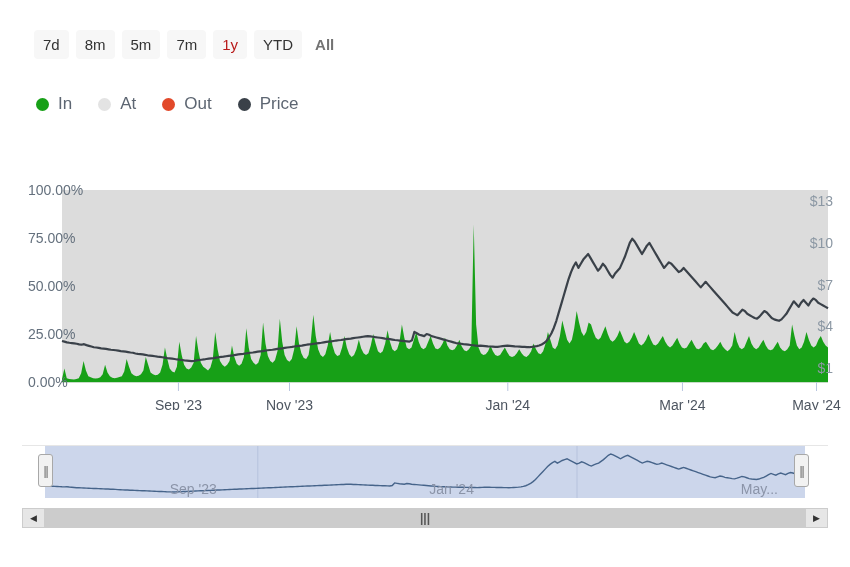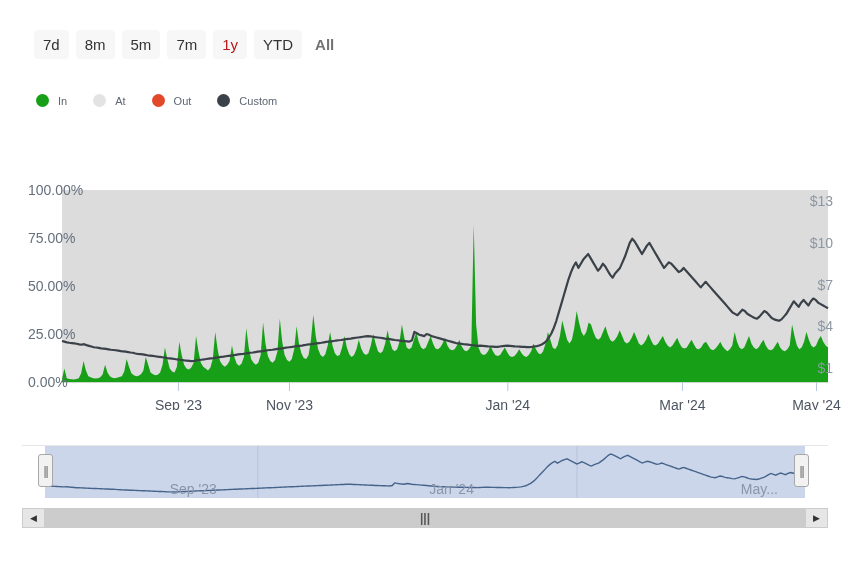--- a/index.html
+++ b/index.html
@@ -29,21 +29,21 @@
   .range-btn.disabled{color:#b91c1c;cursor:default;background:#f7f7f7;}
   .range-btn.selected{background:transparent;color:#737373;font-weight:bold;padding-left:6px;padding-right:6px;}
 
   
   #chart-legend{
     position:absolute;left:36px;top:94px;
     display:flex;align-items:center;gap:26px;
   }
   .legend-item{display:flex;align-items:center;gap:9px;cursor:pointer;}
   .legend-dot{width:13px;height:13px;border-radius:50%;display:block;}
-  .legend-label{font-size:11px;color:#5d6672;font-family:"Liberation Sans", sans-serif;}
+  .legend-label{font-size:17px;color:#5d6672;font-family:"Liberation Sans", sans-serif;}
 
   
   #chart-area{position:absolute;left:0;top:160px;width:850px;height:250px;}
   #chart-svg{display:block;}
 
   .axis-label{font-size:14px;fill:#64707d;font-family:"Liberation Sans", sans-serif;}
   .axis-label-right{font-size:14px;fill:#8c98a4;font-family:"Liberation Sans", sans-serif;}
   .xaxis-label{font-size:14px;fill:#4d5560;font-family:"Liberation Sans", sans-serif;text-anchor:middle;}
 
   
@@ -94,21 +94,21 @@
   <div class="legend-item">
     <span class="legend-dot" style="background:#e3e3e3"></span>
     <span class="legend-label">At</span>
   </div>
   <div class="legend-item">
     <span class="legend-dot" style="background:#e2492a"></span>
     <span class="legend-label">Out</span>
   </div>
   <div class="legend-item">
     <span class="legend-dot" style="background:#3a4149"></span>
-    <span class="legend-label">Custom</span>
+    <span class="legend-label">Price</span>
   </div>
 </div>
 
 <div id="chart-area">
   <svg id="chart-svg" width="850" height="250" viewBox="0 0 850 250">
     <g id="plot-series">
         <rect x="62" y="30" width="766" height="192" fill="#dcdcdc"></rect>
         <path d="M62.00 30.00 L64.39 30.00 L66.79 30.00 L69.18 30.00 L71.58 30.00 L73.97 30.00 L76.36 30.00 L78.76 30.00 L81.15 30.00 L83.54 30.00 L85.94 30.00 L88.33 30.00 L90.72 30.00 L93.12 30.00 L95.51 30.00 L97.91 30.00 L100.30 30.00 L102.69 30.00 L105.09 30.00 L107.48 30.00 L109.88 30.00 L112.27 30.00 L114.66 30.00 L117.06 30.00 L119.45 30.00 L121.84 30.00 L124.24 30.00 L126.63 30.00 L129.02 30.00 L131.42 30.00 L133.81 30.00 L136.21 30.00 L138.60 30.00 L140.99 30.00 L143.39 30.00 L145.78 30.00 L148.18 30.00 L150.57 30.00 L152.96 30.00 L155.36 30.00 L157.75 30.00 L160.14 30.00 L162.54 30.00 L164.93 30.00 L167.32 30.00 L169.72 30.00 L172.11 30.00 L174.51 30.00 L176.90 30.00 L179.29 30.00 L181.69 30.00 L184.08 30.00 L186.48 30.00 L188.87 30.00 L191.26 30.00 L193.66 30.00 L196.05 30.00 L198.44 30.00 L200.84 30.00 L203.23 30.00 L205.63 30.00 L208.02 30.00 L210.41 30.00 L212.81 30.00 L215.20 30.00 L217.59 30.00 L219.99 30.00 L222.38 30.00 L224.78 30.00 L227.17 30.00 L229.56 30.00 L231.96 30.00 L234.35 30.00 L236.74 30.00 L239.14 30.00 L241.53 30.00 L243.92 30.00 L246.32 30.00 L248.71 30.00 L251.11 30.00 L253.50 30.00 L255.89 30.00 L258.29 30.00 L260.68 30.00 L263.08 30.00 L265.47 30.00 L267.86 30.00 L270.26 30.00 L272.65 30.00 L275.04 30.00 L277.44 30.00 L279.83 30.00 L282.23 30.00 L284.62 30.00 L287.01 30.00 L289.41 30.00 L291.80 30.00 L294.19 30.00 L296.59 30.00 L298.98 30.00 L301.38 30.00 L303.77 30.00 L306.16 30.00 L308.56 30.00 L310.95 30.00 L313.34 30.00 L315.74 30.00 L318.13 30.00 L320.53 30.00 L322.92 30.00 L325.31 30.00 L327.71 30.00 L330.10 30.00 L332.49 30.00 L334.89 30.00 L337.28 30.00 L339.68 30.00 L342.07 30.00 L344.46 30.00 L346.86 30.00 L349.25 30.00 L351.64 30.00 L354.04 30.00 L356.43 30.00 L358.82 30.00 L361.22 30.00 L363.61 30.00 L366.01 30.00 L368.40 30.00 L370.79 30.00 L373.19 30.00 L375.58 30.00 L377.97 30.00 L380.37 30.00 L382.76 30.00 L385.16 30.00 L387.55 30.00 L389.94 30.00 L392.34 30.00 L394.73 30.00 L397.13 30.00 L399.52 30.00 L401.91 30.00 L404.31 30.00 L406.70 30.00 L409.09 30.00 L411.49 30.00 L413.88 30.00 L416.28 30.00 L418.67 30.00 L421.06 30.00 L423.46 30.00 L425.85 30.00 L428.24 30.00 L430.64 30.00 L433.03 30.00 L435.43 30.00 L437.82 30.00 L440.21 30.00 L442.61 30.00 L445.00 30.00 L447.39 30.00 L449.79 30.00 L452.18 30.00 L454.57 30.00 L456.97 30.00 L459.36 30.00 L461.76 30.00 L464.15 30.00 L466.54 30.00 L468.94 30.00 L471.33 30.00 L473.72 30.00 L476.12 30.00 L478.51 30.00 L480.91 30.00 L483.30 30.00 L485.69 30.00 L488.09 30.00 L490.48 30.00 L492.88 30.00 L495.27 30.00 L497.66 30.00 L500.06 30.00 L502.45 30.00 L504.84 30.00 L507.24 30.00 L509.63 30.00 L512.03 30.00 L514.42 30.00 L516.81 30.00 L519.21 30.00 L521.60 30.00 L523.99 30.00 L526.39 30.00 L528.78 30.00 L531.17 30.00 L533.57 30.00 L535.96 30.00 L538.36 30.00 L540.75 30.00 L543.14 30.00 L545.54 30.00 L547.93 30.00 L550.33 30.00 L552.72 30.00 L555.11 30.00 L557.51 30.00 L559.90 30.00 L562.29 30.00 L564.69 30.00 L567.08 30.00 L569.47 30.00 L571.87 30.00 L574.26 30.00 L576.66 30.00 L579.05 30.00 L581.44 30.00 L583.84 30.00 L586.23 30.00 L588.63 30.00 L591.02 30.00 L593.41 30.00 L595.81 30.00 L598.20 30.00 L600.59 30.00 L602.99 30.00 L605.38 30.00 L607.77 30.00 L610.17 30.00 L612.56 30.00 L614.96 30.00 L617.35 30.00 L619.74 30.00 L622.14 30.00 L624.53 30.00 L626.93 30.00 L629.32 30.00 L631.71 30.00 L634.11 30.00 L636.50 30.00 L638.89 30.00 L641.29 30.00 L643.68 30.00 L646.07 30.00 L648.47 30.00 L650.86 30.00 L653.26 30.00 L655.65 30.00 L658.04 30.00 L660.44 30.00 L662.83 30.00 L665.23 30.00 L667.62 30.00 L670.01 30.00 L672.41 30.00 L674.80 30.00 L677.19 30.00 L679.59 30.00 L681.98 30.00 L684.38 30.00 L686.77 30.00 L689.16 30.00 L691.56 30.00 L693.95 30.00 L696.34 30.00 L698.74 30.00 L701.13 30.00 L703.52 30.00 L705.92 30.00 L708.31 30.00 L710.71 30.00 L713.10 30.00 L715.49 30.00 L717.89 30.00 L720.28 30.00 L722.68 30.00 L725.07 30.00 L727.46 30.00 L729.86 30.00 L732.25 30.00 L734.64 30.00 L737.04 30.00 L739.43 30.00 L741.82 30.00 L744.22 30.00 L746.61 30.00 L749.01 30.00 L751.40 30.00 L753.79 30.00 L756.19 30.00 L758.58 30.00 L760.98 30.00 L763.37 30.00 L765.76 30.00 L768.16 30.00 L770.55 30.00 L772.94 30.00 L775.34 30.00 L777.73 30.00 L780.13 30.00 L782.52 30.00 L784.91 30.00 L787.31 30.00 L789.70 30.00 L792.09 30.00 L794.49 30.00 L796.88 30.00 L799.27 30.00 L801.67 30.00 L804.06 30.00 L806.46 30.00 L808.85 30.00 L811.24 30.00 L813.64 30.00 L816.03 30.00 L818.43 30.00 L820.82 30.00 L823.21 30.00 L825.61 30.00 L828.00 30.00 L828.00 NaN L825.61 NaN L823.21 NaN L820.82 NaN L818.43 NaN L816.03 NaN L813.64 NaN L811.24 NaN L808.85 NaN L806.46 NaN L804.06 NaN L801.67 NaN L799.27 62.64 L796.88 66.48 L794.49 74.16 L792.09 81.84 L789.70 76.08 L787.31 68.40 L784.91 64.56 L782.52 68.40 L780.13 76.08 L777.73 83.76 L775.34 78.00 L772.94 70.32 L770.55 64.56 L768.16 68.40 L765.76 76.08 L763.37 85.68 L760.98 78.00 L758.58 70.32 L756.19 64.56 L753.79 70.32 L751.40 78.00 L749.01 87.60 L746.61 79.92 L744.22 72.24 L741.82 66.48 L739.43 72.24 L737.04 79.92 L734.64 89.52 L732.25 81.84 L729.86 74.16 L727.46 68.40 L725.07 74.16 L722.68 83.76 L720.28 93.36 L717.89 83.76 L715.49 76.08 L713.10 70.32 L710.71 76.08 L708.31 85.68 L705.92 95.28 L703.52 85.68 L701.13 78.00 L698.74 72.24 L696.34 79.92 L693.95 87.60 L691.56 78.00 L689.16 68.40 L686.77 62.64 L684.38 70.32 L681.98 76.08 L679.59 66.48 L677.19 56.88 L674.80 53.04 L672.41 49.20 L670.01 47.28 L667.62 49.20 L665.23 53.04 L662.83 51.12 L660.44 47.28 L658.04 45.36 L655.65 47.28 L653.26 51.12 L650.86 54.96 L648.47 51.12 L646.07 47.28 L643.68 45.36 L641.29 47.28 L638.89 51.12 L636.50 53.04 L634.11 49.20 L631.71 47.28 L629.32 49.20 L626.93 53.04 L624.53 56.88 L622.14 53.04 L619.74 49.20 L617.35 47.28 L614.96 49.20 L612.56 53.04 L610.17 54.96 L607.77 51.12 L605.38 49.20 L602.99 51.12 L600.59 54.96 L598.20 60.72 L595.81 56.88 L593.41 53.04 L591.02 51.12 L588.63 53.04 L586.23 58.80 L583.84 62.64 L581.44 56.88 L579.05 53.04 L576.66 54.96 L574.26 58.80 L571.87 64.56 L569.47 68.40 L567.08 62.64 L564.69 58.80 L562.29 62.64 L559.90 68.40 L557.51 76.08 L555.11 79.92 L552.72 72.24 L550.33 66.48 L547.93 70.32 L545.54 78.00 L543.14 87.60 L540.75 93.36 L538.36 83.76 L535.96 76.08 L533.57 83.76 L531.17 93.36 L528.78 101.04 L526.39 91.44 L523.99 81.84 L521.60 74.16 L519.21 79.92 L516.81 89.52 L514.42 99.12 L512.03 89.52 L509.63 79.92 L507.24 72.24 L504.84 78.00 L502.45 87.60 L500.06 97.20 L497.66 87.60 L495.27 79.92 L492.88 74.16 L490.48 83.76 L488.09 93.36 L485.69 85.68 L483.30 76.08 L480.91 70.32 L478.51 78.00 L476.12 87.60 L473.72 79.92 L471.33 68.40 L468.94 76.08 L466.54 83.76 L464.15 72.24 L461.76 56.88 L459.36 39.60 L456.97 37.68 L454.57 36.72 L452.18 37.68 L449.79 39.60 L447.39 41.52 L445.00 39.60 L442.61 37.68 L440.21 36.72 L437.82 37.68 L435.43 39.60 L433.03 43.44 L430.64 41.52 L428.24 39.60 L425.85 37.68 L423.46 38.64 L421.06 41.52 L418.67 45.36 L416.28 41.52 L413.88 39.60 L411.49 37.68 L409.09 38.64 L406.70 41.52 L404.31 45.36 L401.91 43.44 L399.52 39.60 L397.13 37.68 L394.73 38.64 L392.34 41.52 L389.94 47.28 L387.55 43.44 L385.16 39.60 L382.76 37.68 L380.37 38.64 L377.97 41.52 L375.58 47.28 L373.19 43.44 L370.79 39.60 L368.40 38.64 L366.01 39.60 L363.61 43.44 L361.22 49.20 L358.82 45.36 L356.43 41.52 L354.04 39.60 L351.64 41.52 L349.25 45.36 L346.86 51.12 L344.46 47.28 L342.07 43.44 L339.68 41.52 L337.28 43.44 L334.89 47.28 L332.49 53.04 L330.10 49.20 L327.71 45.36 L325.31 43.44 L322.92 45.36 L320.53 49.20 L318.13 54.96 L315.74 51.12 L313.34 47.28 L310.95 45.36 L308.56 47.28 L306.16 51.12 L303.77 56.88 L301.38 53.04 L298.98 49.20 L296.59 47.28 L294.19 49.20 L291.80 53.04 L289.41 58.80 L287.01 54.96 L284.62 51.12 L282.23 49.20 L279.83 51.12 L277.44 54.96 L275.04 60.72 L272.65 56.88 L270.26 53.04 L267.86 51.12 L265.47 53.04 L263.08 56.88 L260.68 62.64 L258.29 58.80 L255.89 54.96 L253.50 53.04 L251.11 54.96 L248.71 58.80 L246.32 64.56 L243.92 60.72 L241.53 62.64 L239.14 64.56 L236.74 70.32 L234.35 74.16 L231.96 68.40 L229.56 64.56 L227.17 62.64 L224.78 64.56 L222.38 68.40 L219.99 72.24 L217.59 68.40 L215.20 64.56 L212.81 60.72 L210.41 62.64 L208.02 66.48 L205.63 70.32 L203.23 74.16 L200.84 68.40 L198.44 64.56 L196.05 60.72 L193.66 62.64 L191.26 66.48 L188.87 72.24 L186.48 76.08 L184.08 70.32 L181.69 64.56 L179.29 60.72 L176.90 62.64 L174.51 66.48 L172.11 72.24 L169.72 76.08 L167.32 70.32 L164.93 66.48 L162.54 68.40 L160.14 72.24 L157.75 78.00 L155.36 83.76 L152.96 79.92 L150.57 76.08 L148.18 74.16 L145.78 78.00 L143.39 81.84 L140.99 87.60 L138.60 83.76 L136.21 78.00 L133.81 74.16 L131.42 72.24 L129.02 76.08 L126.63 81.84 L124.24 85.68 L121.84 79.92 L119.45 76.08 L117.06 78.00 L114.66 81.84 L112.27 85.68 L109.88 89.52 L107.48 83.76 L105.09 78.00 L102.69 74.16 L100.30 76.08 L97.91 79.92 L95.51 83.76 L93.12 87.60 L90.72 81.84 L88.33 76.08 L85.94 78.00 L83.54 79.92 L81.15 83.76 L78.76 87.60 L76.36 93.36 L73.97 99.12 L71.58 95.28 L69.18 93.36 L66.79 102.96 L64.39 114.48 L62.00 137.52 Z" fill="#e2492a"></path>
         <path d="M62.00 219.12 L64.39 208.56 L66.79 218.16 L69.18 219.12 L71.58 219.31 L73.97 219.50 L76.36 219.12 L78.76 218.16 L81.15 213.36 L83.54 200.88 L85.94 210.48 L88.33 216.24 L90.72 217.20 L93.12 218.16 L95.51 218.54 L97.91 218.16 L100.30 217.20 L102.69 214.32 L105.09 204.72 L107.48 212.40 L109.88 216.24 L112.27 217.78 L114.66 218.16 L117.06 217.78 L119.45 217.01 L121.84 216.24 L124.24 211.44 L126.63 198.96 L129.02 206.64 L131.42 213.36 L133.81 215.28 L136.21 216.24 L138.60 215.86 L140.99 214.32 L143.39 210.48 L145.78 197.04 L148.18 204.72 L150.57 212.40 L152.96 214.32 L155.36 215.28 L157.75 214.70 L160.14 212.40 L162.54 204.72 L164.93 187.44 L167.32 198.96 L169.72 208.56 L172.11 211.44 L174.51 212.40 L176.90 206.64 L179.29 181.68 L181.69 195.12 L184.08 204.72 L186.48 208.56 L188.87 209.52 L191.26 207.60 L193.66 202.80 L196.05 175.92 L198.44 191.28 L200.84 202.80 L203.23 206.64 L205.63 208.56 L208.02 210.48 L210.41 207.60 L212.81 198.96 L215.20 172.08 L217.59 189.36 L219.99 200.88 L222.38 204.72 L224.78 206.64 L227.17 204.72 L229.56 200.88 L231.96 185.52 L234.35 197.04 L236.74 203.76 L239.14 205.68 L241.53 203.76 L243.92 197.04 L246.32 168.24 L248.71 187.44 L251.11 198.96 L253.50 202.80 L255.89 204.72 L258.29 202.80 L260.68 195.12 L263.08 162.48 L265.47 183.60 L267.86 196.08 L270.26 200.88 L272.65 202.80 L275.04 199.92 L277.44 191.28 L279.83 158.64 L282.23 181.68 L284.62 195.12 L287.01 199.92 L289.41 201.84 L291.80 198.96 L294.19 189.36 L296.59 166.32 L298.98 183.60 L301.38 193.20 L303.77 198.00 L306.16 198.96 L308.56 195.12 L310.95 179.76 L313.34 154.80 L315.74 175.92 L318.13 189.36 L320.53 195.12 L322.92 197.04 L325.31 194.16 L327.71 185.52 L330.10 172.08 L332.49 185.52 L334.89 193.20 L337.28 196.08 L339.68 195.12 L342.07 187.44 L344.46 175.92 L346.86 187.44 L349.25 194.16 L351.64 197.04 L354.04 195.12 L356.43 189.36 L358.82 179.76 L361.22 188.40 L363.61 193.20 L366.01 195.12 L368.40 193.20 L370.79 185.52 L373.19 174.00 L375.58 183.60 L377.97 191.28 L380.37 193.20 L382.76 191.28 L385.16 183.60 L387.55 170.16 L389.94 181.68 L392.34 189.36 L394.73 191.28 L397.13 189.36 L399.52 181.68 L401.91 164.40 L404.31 177.84 L406.70 187.44 L409.09 189.36 L411.49 187.44 L413.88 179.76 L416.28 172.08 L418.67 181.68 L421.06 187.44 L423.46 189.36 L425.85 187.44 L428.24 181.68 L430.64 175.92 L433.03 183.60 L435.43 188.40 L437.82 189.36 L440.21 187.44 L442.61 183.60 L445.00 177.84 L447.39 185.52 L449.79 189.36 L452.18 190.32 L454.57 189.36 L456.97 185.52 L459.36 179.76 L461.76 186.48 L464.15 190.32 L466.54 191.28 L468.94 189.36 L471.33 185.52 L473.72 64.56 L476.12 164.40 L478.51 187.44 L480.91 193.20 L483.30 195.12 L485.69 194.16 L488.09 191.28 L490.48 185.52 L492.88 191.28 L495.27 195.12 L497.66 196.08 L500.06 195.12 L502.45 191.28 L504.84 187.44 L507.24 192.24 L509.63 196.08 L512.03 197.04 L514.42 196.08 L516.81 193.20 L519.21 189.36 L521.60 193.20 L523.99 196.08 L526.39 197.04 L528.78 195.12 L531.17 191.28 L533.57 183.60 L535.96 189.36 L538.36 193.20 L540.75 194.16 L543.14 191.28 L545.54 183.60 L547.93 172.08 L550.33 179.76 L552.72 187.44 L555.11 189.36 L557.51 185.52 L559.90 175.92 L562.29 160.56 L564.69 170.16 L567.08 179.76 L569.47 183.60 L571.87 179.76 L574.26 168.24 L576.66 150.96 L579.05 162.48 L581.44 172.08 L583.84 175.92 L586.23 172.08 L588.63 162.48 L591.02 164.40 L593.41 172.08 L595.81 177.84 L598.20 179.76 L600.59 177.84 L602.99 172.08 L605.38 166.32 L607.77 174.00 L610.17 179.76 L612.56 181.68 L614.96 179.76 L617.35 175.92 L619.74 170.16 L622.14 175.92 L624.53 181.68 L626.93 183.60 L629.32 181.68 L631.71 177.84 L634.11 172.08 L636.50 177.84 L638.89 183.60 L641.29 185.52 L643.68 183.60 L646.07 179.76 L648.47 174.00 L650.86 179.76 L653.26 184.56 L655.65 185.52 L658.04 183.60 L660.44 179.76 L662.83 175.92 L665.23 181.68 L667.62 185.52 L670.01 187.44 L672.41 185.52 L674.80 181.68 L677.19 177.84 L679.59 183.60 L681.98 187.44 L684.38 188.40 L686.77 187.44 L689.16 183.60 L691.56 179.76 L693.95 184.56 L696.34 188.40 L698.74 189.36 L701.13 187.44 L703.52 183.60 L705.92 181.68 L708.31 185.52 L710.71 189.36 L713.10 190.32 L715.49 188.40 L717.89 185.52 L720.28 181.68 L722.68 186.48 L725.07 189.36 L727.46 191.28 L729.86 189.36 L732.25 185.52 L734.64 172.08 L737.04 181.68 L739.43 187.44 L741.82 189.36 L744.22 187.44 L746.61 181.68 L749.01 175.92 L751.40 183.60 L753.79 187.44 L756.19 189.36 L758.58 187.44 L760.98 183.60 L763.37 179.76 L765.76 185.52 L768.16 189.36 L770.55 190.32 L772.94 189.36 L775.34 185.52 L777.73 181.68 L780.13 187.44 L782.52 190.32 L784.91 191.28 L787.31 189.36 L789.70 185.52 L792.09 164.40 L794.49 175.92 L796.88 185.52 L799.27 189.36 L801.67 187.44 L804.06 181.68 L806.46 172.08 L808.85 179.76 L811.24 185.52 L813.64 187.44 L816.03 185.52 L818.43 179.76 L820.82 175.92 L823.21 181.68 L825.61 185.52 L828.00 187.44 L828.00 222.00 L825.61 222.00 L823.21 222.00 L820.82 222.00 L818.43 222.00 L816.03 222.00 L813.64 222.00 L811.24 222.00 L808.85 222.00 L806.46 222.00 L804.06 222.00 L801.67 222.00 L799.27 222.00 L796.88 222.00 L794.49 222.00 L792.09 222.00 L789.70 222.00 L787.31 222.00 L784.91 222.00 L782.52 222.00 L780.13 222.00 L777.73 222.00 L775.34 222.00 L772.94 222.00 L770.55 222.00 L768.16 222.00 L765.76 222.00 L763.37 222.00 L760.98 222.00 L758.58 222.00 L756.19 222.00 L753.79 222.00 L751.40 222.00 L749.01 222.00 L746.61 222.00 L744.22 222.00 L741.82 222.00 L739.43 222.00 L737.04 222.00 L734.64 222.00 L732.25 222.00 L729.86 222.00 L727.46 222.00 L725.07 222.00 L722.68 222.00 L720.28 222.00 L717.89 222.00 L715.49 222.00 L713.10 222.00 L710.71 222.00 L708.31 222.00 L705.92 222.00 L703.52 222.00 L701.13 222.00 L698.74 222.00 L696.34 222.00 L693.95 222.00 L691.56 222.00 L689.16 222.00 L686.77 222.00 L684.38 222.00 L681.98 222.00 L679.59 222.00 L677.19 222.00 L674.80 222.00 L672.41 222.00 L670.01 222.00 L667.62 222.00 L665.23 222.00 L662.83 222.00 L660.44 222.00 L658.04 222.00 L655.65 222.00 L653.26 222.00 L650.86 222.00 L648.47 222.00 L646.07 222.00 L643.68 222.00 L641.29 222.00 L638.89 222.00 L636.50 222.00 L634.11 222.00 L631.71 222.00 L629.32 222.00 L626.93 222.00 L624.53 222.00 L622.14 222.00 L619.74 222.00 L617.35 222.00 L614.96 222.00 L612.56 222.00 L610.17 222.00 L607.77 222.00 L605.38 222.00 L602.99 222.00 L600.59 222.00 L598.20 222.00 L595.81 222.00 L593.41 222.00 L591.02 222.00 L588.63 222.00 L586.23 222.00 L583.84 222.00 L581.44 222.00 L579.05 222.00 L576.66 222.00 L574.26 222.00 L571.87 222.00 L569.47 222.00 L567.08 222.00 L564.69 222.00 L562.29 222.00 L559.90 222.00 L557.51 222.00 L555.11 222.00 L552.72 222.00 L550.33 222.00 L547.93 222.00 L545.54 222.00 L543.14 222.00 L540.75 222.00 L538.36 222.00 L535.96 222.00 L533.57 222.00 L531.17 222.00 L528.78 222.00 L526.39 222.00 L523.99 222.00 L521.60 222.00 L519.21 222.00 L516.81 222.00 L514.42 222.00 L512.03 222.00 L509.63 222.00 L507.24 222.00 L504.84 222.00 L502.45 222.00 L500.06 222.00 L497.66 222.00 L495.27 222.00 L492.88 222.00 L490.48 222.00 L488.09 222.00 L485.69 222.00 L483.30 222.00 L480.91 222.00 L478.51 222.00 L476.12 222.00 L473.72 222.00 L471.33 222.00 L468.94 222.00 L466.54 222.00 L464.15 222.00 L461.76 222.00 L459.36 222.00 L456.97 222.00 L454.57 222.00 L452.18 222.00 L449.79 222.00 L447.39 222.00 L445.00 222.00 L442.61 222.00 L440.21 222.00 L437.82 222.00 L435.43 222.00 L433.03 222.00 L430.64 222.00 L428.24 222.00 L425.85 222.00 L423.46 222.00 L421.06 222.00 L418.67 222.00 L416.28 222.00 L413.88 222.00 L411.49 222.00 L409.09 222.00 L406.70 222.00 L404.31 222.00 L401.91 222.00 L399.52 222.00 L397.13 222.00 L394.73 222.00 L392.34 222.00 L389.94 222.00 L387.55 222.00 L385.16 222.00 L382.76 222.00 L380.37 222.00 L377.97 222.00 L375.58 222.00 L373.19 222.00 L370.79 222.00 L368.40 222.00 L366.01 222.00 L363.61 222.00 L361.22 222.00 L358.82 222.00 L356.43 222.00 L354.04 222.00 L351.64 222.00 L349.25 222.00 L346.86 222.00 L344.46 222.00 L342.07 222.00 L339.68 222.00 L337.28 222.00 L334.89 222.00 L332.49 222.00 L330.10 222.00 L327.71 222.00 L325.31 222.00 L322.92 222.00 L320.53 222.00 L318.13 222.00 L315.74 222.00 L313.34 222.00 L310.95 222.00 L308.56 222.00 L306.16 222.00 L303.77 222.00 L301.38 222.00 L298.98 222.00 L296.59 222.00 L294.19 222.00 L291.80 222.00 L289.41 222.00 L287.01 222.00 L284.62 222.00 L282.23 222.00 L279.83 222.00 L277.44 222.00 L275.04 222.00 L272.65 222.00 L270.26 222.00 L267.86 222.00 L265.47 222.00 L263.08 222.00 L260.68 222.00 L258.29 222.00 L255.89 222.00 L253.50 222.00 L251.11 222.00 L248.71 222.00 L246.32 222.00 L243.92 222.00 L241.53 222.00 L239.14 222.00 L236.74 222.00 L234.35 222.00 L231.96 222.00 L229.56 222.00 L227.17 222.00 L224.78 222.00 L222.38 222.00 L219.99 222.00 L217.59 222.00 L215.20 222.00 L212.81 222.00 L210.41 222.00 L208.02 222.00 L205.63 222.00 L203.23 222.00 L200.84 222.00 L198.44 222.00 L196.05 222.00 L193.66 222.00 L191.26 222.00 L188.87 222.00 L186.48 222.00 L184.08 222.00 L181.69 222.00 L179.29 222.00 L176.90 222.00 L174.51 222.00 L172.11 222.00 L169.72 222.00 L167.32 222.00 L164.93 222.00 L162.54 222.00 L160.14 222.00 L157.75 222.00 L155.36 222.00 L152.96 222.00 L150.57 222.00 L148.18 222.00 L145.78 222.00 L143.39 222.00 L140.99 222.00 L138.60 222.00 L136.21 222.00 L133.81 222.00 L131.42 222.00 L129.02 222.00 L126.63 222.00 L124.24 222.00 L121.84 222.00 L119.45 222.00 L117.06 222.00 L114.66 222.00 L112.27 222.00 L109.88 222.00 L107.48 222.00 L105.09 222.00 L102.69 222.00 L100.30 222.00 L97.91 222.00 L95.51 222.00 L93.12 222.00 L90.72 222.00 L88.33 222.00 L85.94 222.00 L83.54 222.00 L81.15 222.00 L78.76 222.00 L76.36 222.00 L73.97 222.00 L71.58 222.00 L69.18 222.00 L66.79 222.00 L64.39 222.00 L62.00 222.00 Z" fill="#17a017"></path>
         <path d="M62.00 180.96 L64.45 181.65 L66.89 182.35 L69.34 182.77 L71.79 183.04 L74.24 183.32 L76.68 183.74 L79.13 184.43 L81.58 184.71 L84.03 184.16 L86.47 185.13 L88.92 185.83 L91.37 186.52 L93.81 187.22 L96.26 187.50 L98.71 187.91 L101.16 188.33 L103.60 188.61 L106.05 188.89 L108.50 189.30 L110.95 189.72 L113.39 190.00 L115.84 190.28 L118.29 190.70 L120.73 191.11 L123.18 191.39 L125.63 191.67 L128.08 192.09 L130.52 192.50 L132.97 192.78 L135.42 193.48 L137.87 193.90 L140.31 194.17 L142.76 194.45 L145.21 194.87 L147.65 195.29 L150.10 195.57 L152.55 195.84 L155.00 196.26 L157.44 196.68 L159.89 196.96 L162.34 197.23 L164.79 197.65 L167.23 198.07 L169.68 198.35 L172.13 198.63 L174.58 199.04 L177.02 199.46 L179.47 199.74 L181.92 200.02 L184.36 200.43 L186.81 200.57 L189.26 200.85 L191.71 201.13 L194.15 200.85 L196.60 200.43 L199.05 200.02 L201.50 199.74 L203.94 199.46 L206.39 199.04 L208.84 198.63 L211.28 198.35 L213.73 198.07 L216.18 197.65 L218.63 197.23 L221.07 196.96 L223.52 196.68 L225.97 196.26 L228.42 195.84 L230.86 195.57 L233.31 195.29 L235.76 194.87 L238.20 194.45 L240.65 194.17 L243.10 193.90 L245.55 193.48 L247.99 193.06 L250.44 192.78 L252.89 192.50 L255.34 192.09 L257.78 191.67 L260.23 191.39 L262.68 191.11 L265.12 190.70 L267.57 190.28 L270.02 190.00 L272.47 189.72 L274.91 189.30 L277.36 188.89 L279.81 188.61 L282.26 188.33 L284.70 187.91 L287.15 187.50 L289.60 187.22 L292.04 186.94 L294.49 186.52 L296.94 186.10 L299.39 185.83 L301.83 185.55 L304.28 185.13 L306.73 184.71 L309.18 184.43 L311.62 184.16 L314.07 183.74 L316.52 183.32 L318.96 183.04 L321.41 182.77 L323.86 182.35 L326.31 181.93 L328.75 181.65 L331.20 181.37 L333.65 180.96 L336.10 180.54 L338.54 180.26 L340.99 179.98 L343.44 179.57 L345.88 179.15 L348.33 178.87 L350.78 178.59 L353.23 178.17 L355.67 177.76 L358.12 177.48 L360.57 177.20 L363.02 176.78 L365.46 176.37 L367.91 176.09 L370.36 176.37 L372.81 176.78 L375.25 177.20 L377.70 177.48 L380.15 177.76 L382.59 178.17 L385.04 178.59 L387.49 178.87 L389.94 179.15 L392.38 179.57 L394.83 179.98 L397.28 180.26 L399.73 180.54 L402.17 180.82 L404.62 181.10 L407.07 181.37 L409.51 181.65 L411.96 180.26 L414.41 171.91 L416.86 173.30 L419.30 174.70 L421.75 175.39 L424.20 176.09 L426.65 174.00 L429.09 174.70 L431.54 176.09 L433.99 176.78 L436.43 177.48 L438.88 178.17 L441.33 178.87 L443.78 179.57 L446.22 180.26 L448.67 180.96 L451.12 181.65 L453.57 182.35 L456.01 183.04 L458.46 183.32 L460.91 183.74 L463.35 184.16 L465.80 184.43 L468.25 184.71 L470.70 184.99 L473.14 185.27 L475.59 185.55 L478.04 185.83 L480.49 185.55 L482.93 185.83 L485.38 186.10 L487.83 186.38 L490.27 186.52 L492.72 186.66 L495.17 186.80 L497.62 186.94 L500.06 186.52 L502.51 186.10 L504.96 185.83 L507.41 185.55 L509.85 185.83 L512.30 186.10 L514.75 186.38 L517.19 186.52 L519.64 186.66 L522.09 186.80 L524.54 186.94 L526.98 187.08 L529.43 187.22 L531.88 186.94 L534.33 186.52 L536.77 186.10 L539.22 185.55 L541.67 184.43 L544.12 183.04 L546.56 180.96 L549.01 177.48 L551.46 173.30 L553.90 167.74 L556.35 160.78 L558.80 152.43 L561.25 144.09 L563.69 135.74 L566.14 127.39 L568.59 119.04 L571.04 112.09 L573.48 106.52 L575.93 102.35 L578.38 107.91 L580.82 103.74 L583.27 99.57 L585.72 96.78 L588.17 94.00 L590.61 98.17 L593.06 102.35 L595.51 106.52 L597.96 110.70 L600.40 107.91 L602.85 103.74 L605.30 106.52 L607.74 110.70 L610.19 114.87 L612.64 117.65 L615.09 113.48 L617.53 110.70 L619.98 107.91 L622.43 102.35 L624.88 96.78 L627.32 89.83 L629.77 82.87 L632.22 78.70 L634.66 81.48 L637.11 85.65 L639.56 89.83 L642.01 94.00 L644.45 89.83 L646.90 85.65 L649.35 82.87 L651.80 87.04 L654.24 91.22 L656.69 95.39 L659.14 99.57 L661.58 103.74 L664.03 107.91 L666.48 105.13 L668.93 102.35 L671.37 103.74 L673.82 106.52 L676.27 109.30 L678.72 112.09 L681.16 110.70 L683.61 107.91 L686.06 110.70 L688.50 113.48 L690.95 116.26 L693.40 119.04 L695.85 121.83 L698.29 124.61 L700.74 127.39 L703.19 124.61 L705.64 121.83 L708.08 124.61 L710.53 127.39 L712.98 130.17 L715.42 132.96 L717.87 135.74 L720.32 138.52 L722.77 141.30 L725.21 144.09 L727.66 146.87 L730.11 149.65 L732.56 152.43 L735.00 153.83 L737.45 155.22 L739.90 152.43 L742.35 149.65 L744.79 151.04 L747.24 153.83 L749.69 155.22 L752.13 156.61 L754.58 158.00 L757.03 158.70 L759.48 156.61 L761.92 153.83 L764.37 151.04 L766.82 152.43 L769.27 155.22 L771.71 158.00 L774.16 159.39 L776.61 160.09 L779.05 160.78 L781.50 159.39 L783.95 156.61 L786.40 153.83 L788.84 149.65 L791.29 145.48 L793.74 141.30 L796.19 144.09 L798.63 146.87 L801.08 142.70 L803.53 139.91 L805.97 142.70 L808.42 145.48 L810.87 141.30 L813.32 138.52 L815.76 139.91 L818.21 142.70 L820.66 144.09 L823.11 145.48 L825.55 146.87 L828.00 148.26 " fill="none" stroke="#3a4149" stroke-width="2.2" stroke-linejoin="round"></path>

